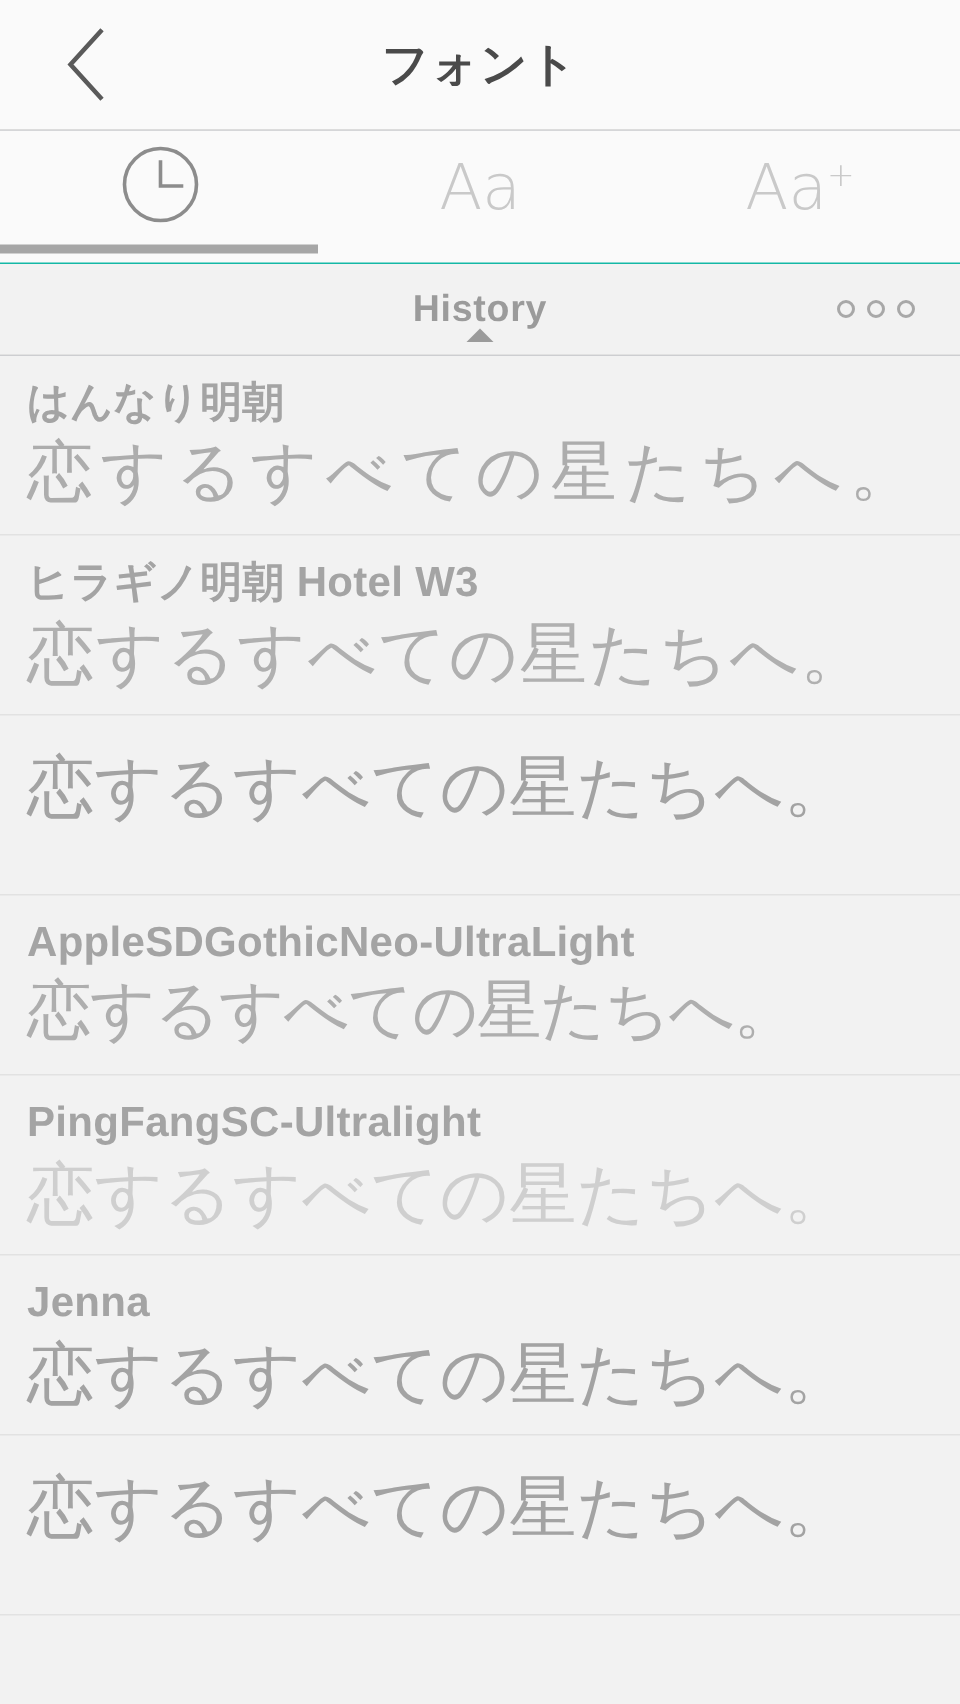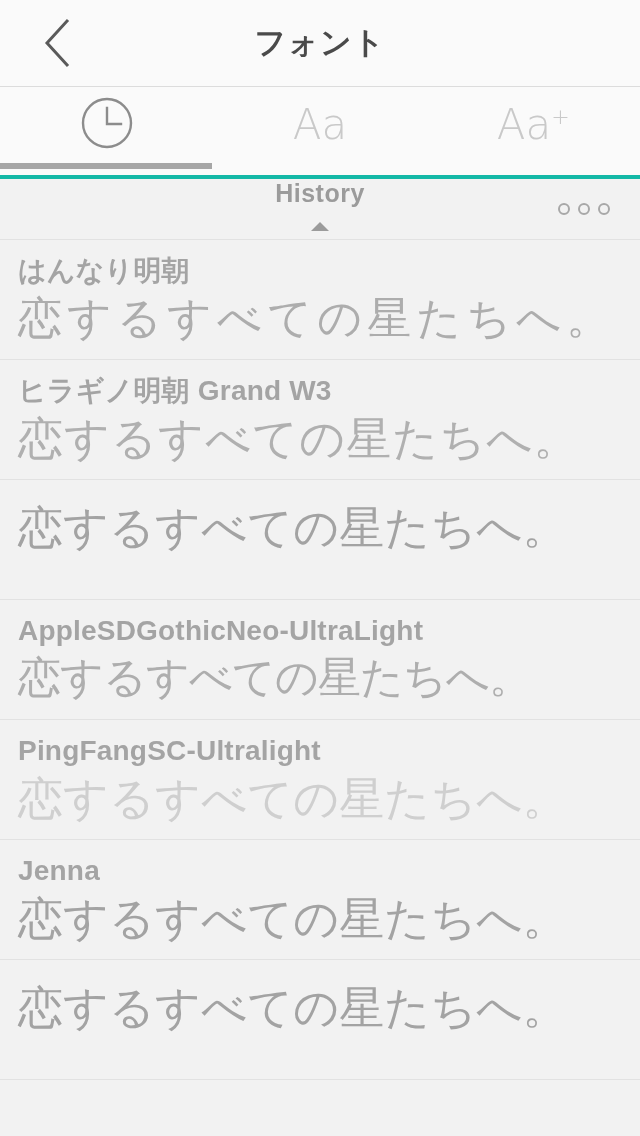--- a/index.html
+++ b/index.html
@@ -58,21 +58,21 @@
   }
 
   
   .tabbar {
     position: relative;
     height: 88px;
     flex: 0 0 88px;
     background: #fafafa;
     display: flex;
     align-items: flex-start;
-    border-bottom: 4px solid #14b8a6;
+    border-bottom: 1px solid #14b8a6;
     text-align: center;
   }
   .tab {
     flex: 1 1 0;
     height: 76px;
     display: flex;
     align-items: center;
     justify-content: center;
     cursor: pointer;
     user-select: none;
@@ -99,21 +99,21 @@
   }
 
   
   .section-bar {
     position: relative;
     height: 60px;
     flex: 0 0 60px;
     background: #f2f2f2;
     border-bottom: 1px solid #e2e2e2;
     display: flex;
-    align-items: flex-start;
+    align-items: center;
     justify-content: center;
   }
   .section-title {
     font-size: 25px;
     font-weight: bold;
     color: #9b9b9b;
     letter-spacing: 0.5px;
     cursor: pointer;
   }
   .section-caret {
@@ -264,21 +264,21 @@
   </div>
 
   <div class="font-list">
 
     <div class="font-row">
       <div class="font-name">はんなり明朝</div>
       <div class="font-sample sample-mincho">恋するすべての星たちへ。</div>
     </div>
 
     <div class="font-row">
-      <div class="font-name">ヒラギノ明朝 Grand W3</div>
+      <div class="font-name">ヒラギノ明朝 Hotel W3</div>
       <div class="font-sample sample-mincho2">恋するすべての星たちへ。</div>
     </div>
 
     <div class="font-row">
       <div class="font-sample sample-gothic">恋するすべての星たちへ。</div>
     </div>
 
     <div class="font-row">
       <div class="font-name">AppleSDGothicNeo-UltraLight</div>
       <div class="font-sample sample-gothic-light">恋するすべての星たちへ。</div>

